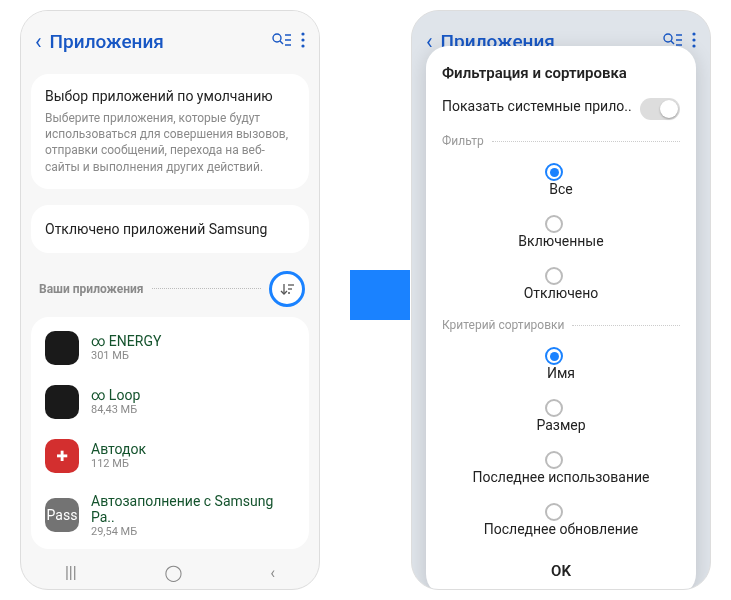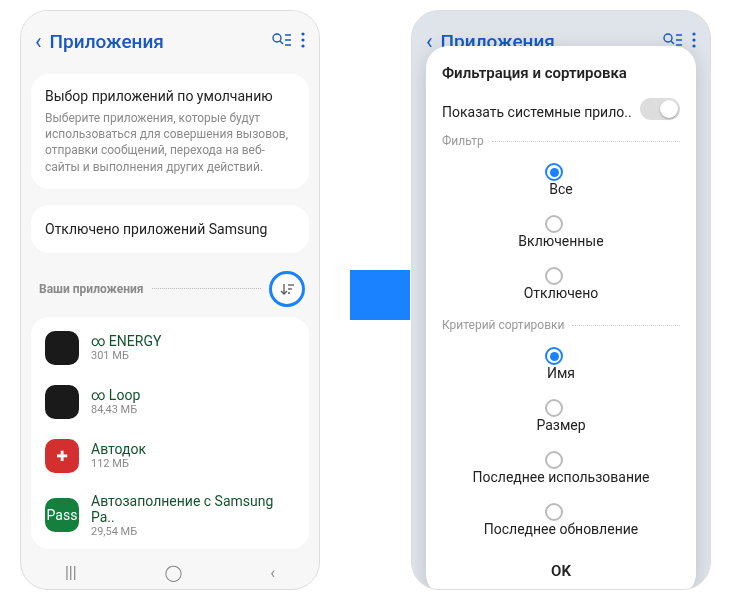--- a/index.html
+++ b/index.html
@@ -89,21 +89,21 @@
     background:transparent;
     display:flex;align-items:flex-start;justify-content:center;
     padding-top:35px;
   }
   .dialog {
     background:#fff;border-radius:22px;
     width: 270px; padding: 18px 16px 0 16px;
     box-shadow: 0 4px 20px rgba(0,0,0,0.15);
   }
   .dialog h3 {font-size:15px; font-weight:600; color:#222; margin-bottom:16px;}
-  .toggle-row { display:flex;align-items:flex-end;justify-content:space-between;margin-bottom:14px;}
+  .toggle-row { display:flex;align-items:flex-start;justify-content:space-between;margin-bottom:14px;}
   .toggle-row span{font-size:14px;color:#222;}
   .toggle {
     width:40px;height:22px;border-radius:11px;background:#ddd;position:relative;
   }
   .toggle::after{
     content:"";position:absolute;width:18px;height:18px;border-radius:50%;
     background:#fff;top:2px;right:2px;
     box-shadow:0 1px 2px rgba(0,0,0,.3);
   }
   .group-label{font-size:12px;color:#9a9a9a;margin:8px 0 6px 0;display:flex;align-items:center;}
@@ -186,21 +186,21 @@
         </div>
       </div>
       <div class="row">
         <div class="appicon" style="background:#d32f2f">✚</div>
   <div>
           <div class="appname">Автодок</div>
   <div class="appsize">112 МБ</div>
         </div>
       </div>
       <div class="row">
-        <div class="appicon" style="background:#15803d">Pass</div>
+        <div class="appicon" style="background:#737373">Pass</div>
   <div>
           <div class="appname">Автозаполнение с Samsung Pa..</div>
   <div class="appsize">29,54 МБ</div>
         </div>
       </div>
       <div class="row">
   </div>
     </div>
 
   <div class="navbar">

